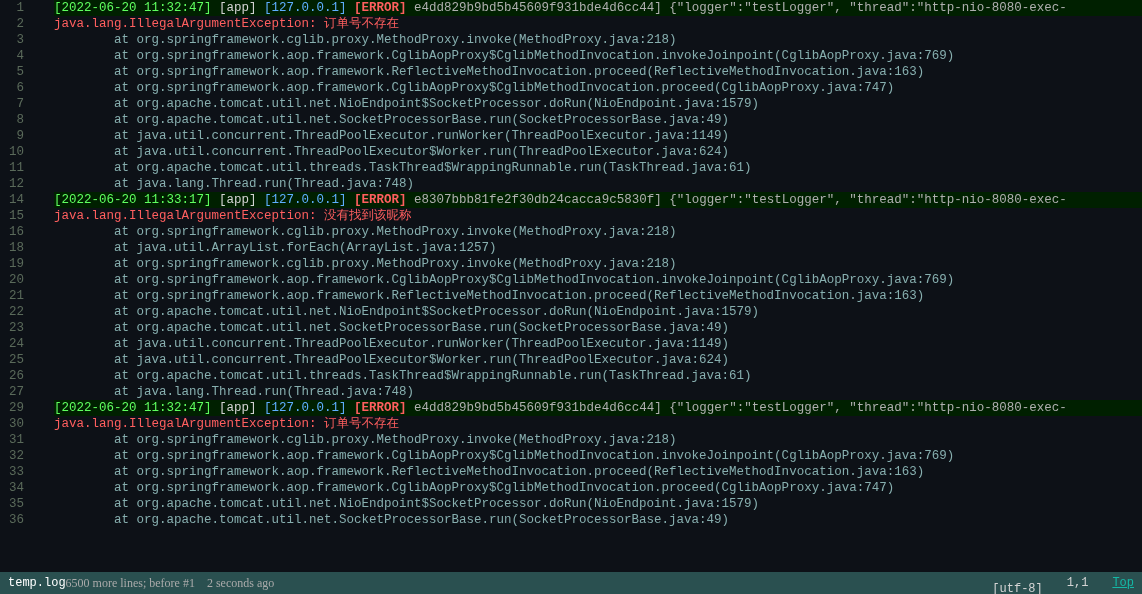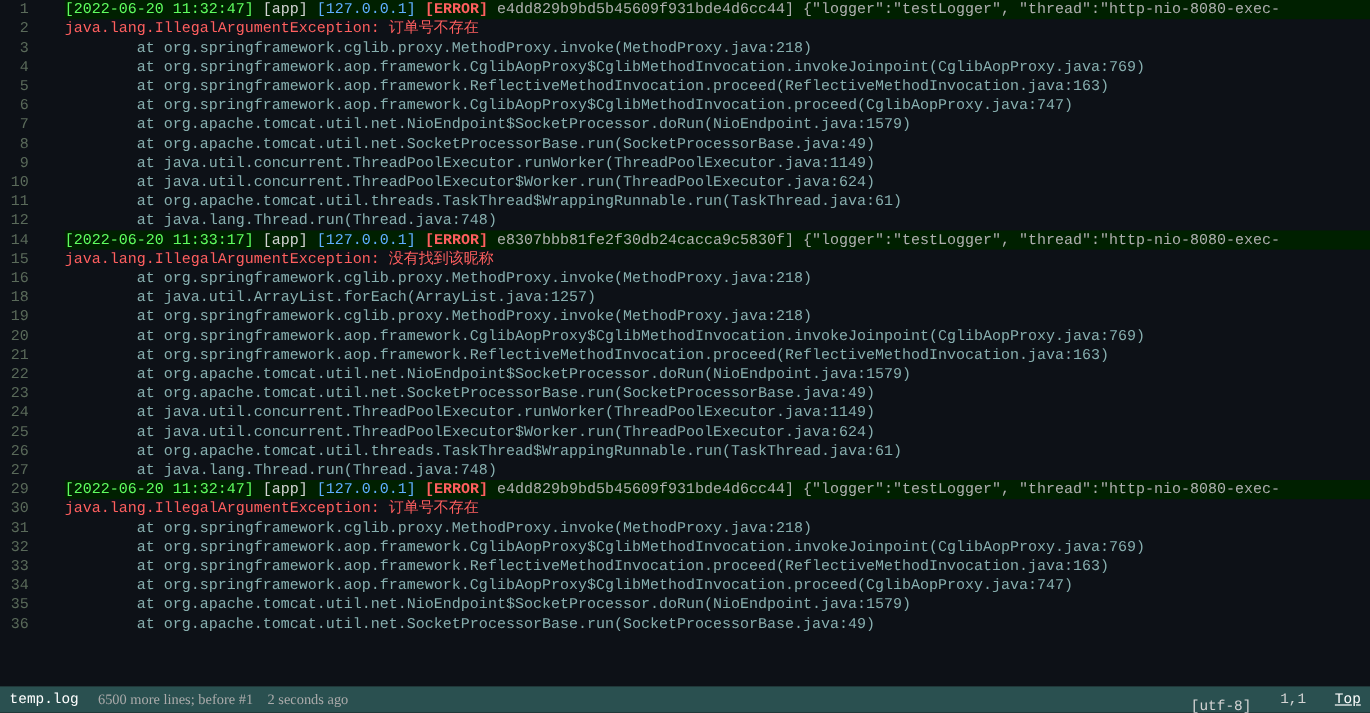--- a/index.html
+++ b/index.html
@@ -61,21 +61,20 @@
       display: flex;
       align-items: center;
       padding: 0 8px;
       font-size: 12px;
       justify-content: space-between;
       flex-shrink: 0;
     }
 
     .status-left {
       display: flex;
-      gap: 16px;
       align-items: center;
     }
 
     .status-right {
       display: flex;
       gap: 24px;
       align-items: center;
     }
 
     .status-filename {
@@ -85,21 +84,21 @@
     .status-encoding {
       color: #d4d4d4;
       margin-top: 12px;
     }
 
     .status-position {
       color: #d4d4d4;
     }
 
     .status-scroll {
-      color: #ffffff;
+      color: #14b8a6;
       text-decoration: underline;
     }
 
     .status-info {
       color: #aaaaaa;
       font-size: 12px;
       font-family: Liberation Serif, serif;
     }
   </style>
 </head>

